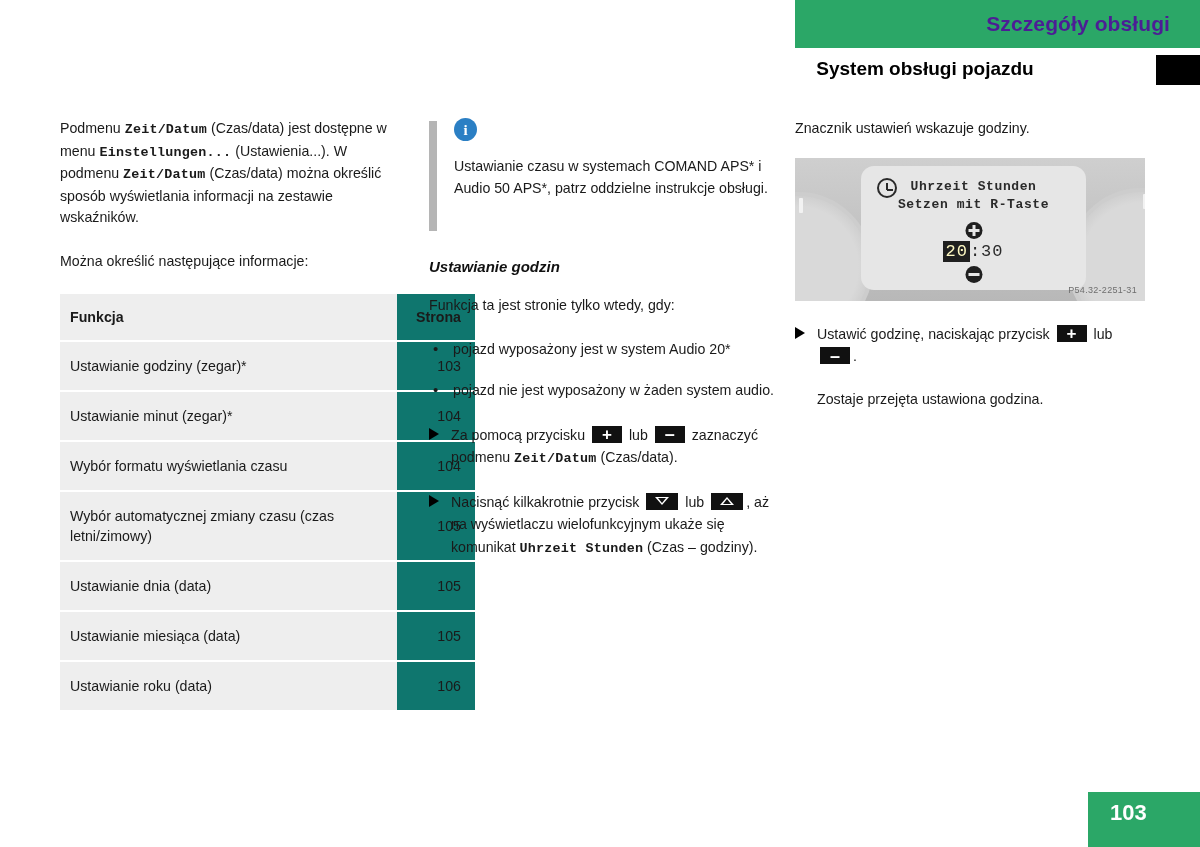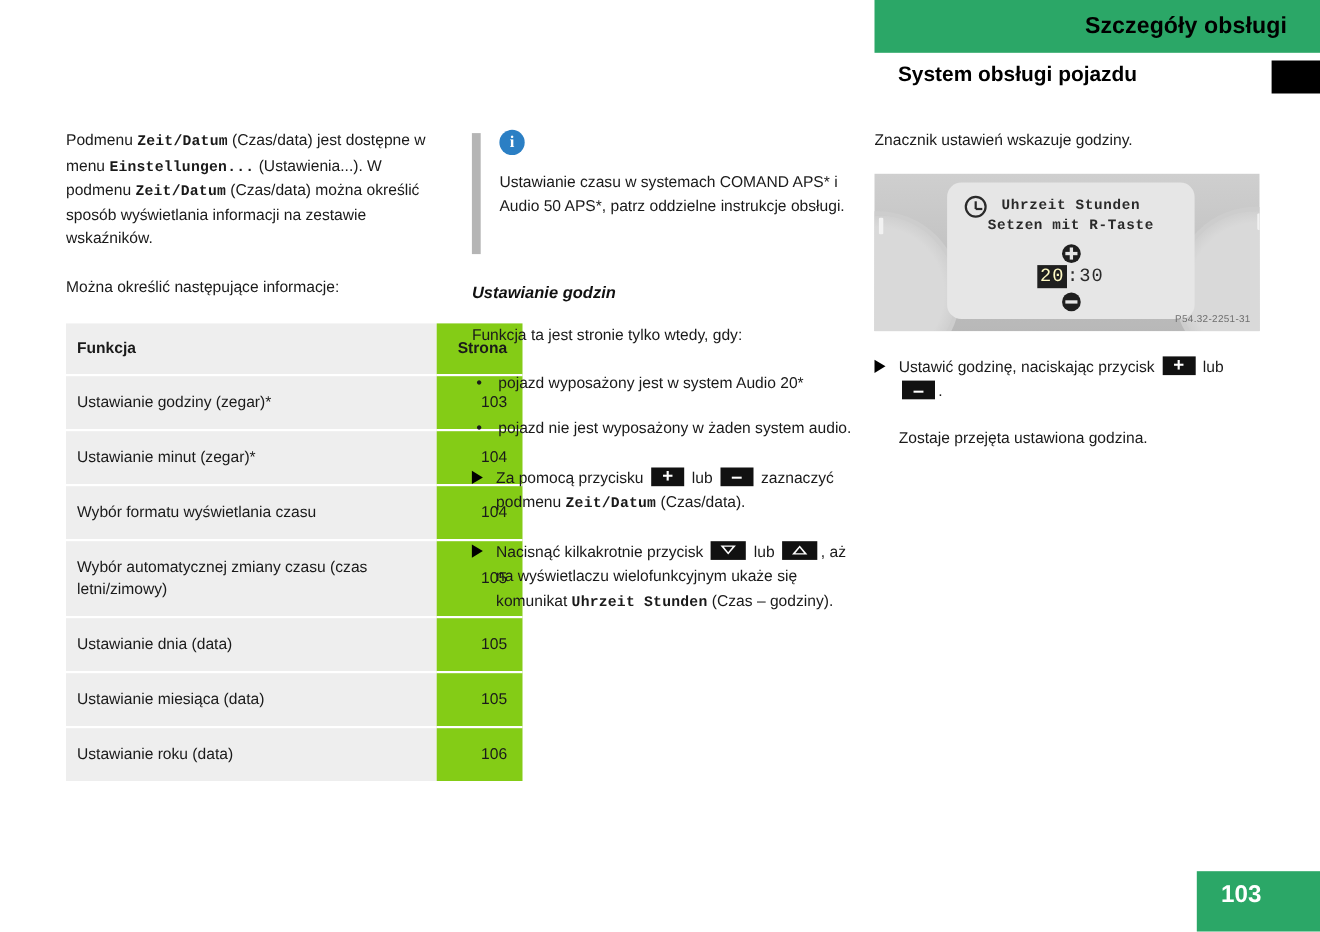--- a/index.html
+++ b/index.html
@@ -16,21 +16,21 @@
   
   .header-bar {
     position: absolute;
     left: 795px; top: 0; width: 405px; height: 48px;
     background: #2ba767;
   }
   .header-bar-title {
     position: absolute;
     right: 30px; top: 12px;
     font-size: 21px; font-weight: bold;
-    color: #000000;
+    color: #4c1d95;
     letter-spacing: 0.1px;
     white-space: nowrap;
   }
   .subheader {
     position: absolute;
     left: 700px; top: 58px; width: 450px; height: 28px;
     text-align: center;
   }
   .subheader-title {
     font-size: 19px; font-weight: bold; color: #000000;
@@ -86,21 +86,21 @@
     padding: 14px 12px 14px 10px;
     vertical-align: middle;
     background: #eeeeee;
     border-bottom: 2px solid #ffffff;
     text-align: left;
     font-weight: normal;
     line-height: 20px;
   }
   .func-table th { font-weight: bold; padding-top: 13px; padding-bottom: 13px; }
   .func-table .col-page {
-    background: #84cc16;
+    background: #0f766e;
     text-align: right;
     width: 78px;
     padding-right: 14px;
   }
   .func-table tr:last-child td { border-bottom: none; }
 
   
   .infobox {
     position: relative;
     padding-left: 25px;

